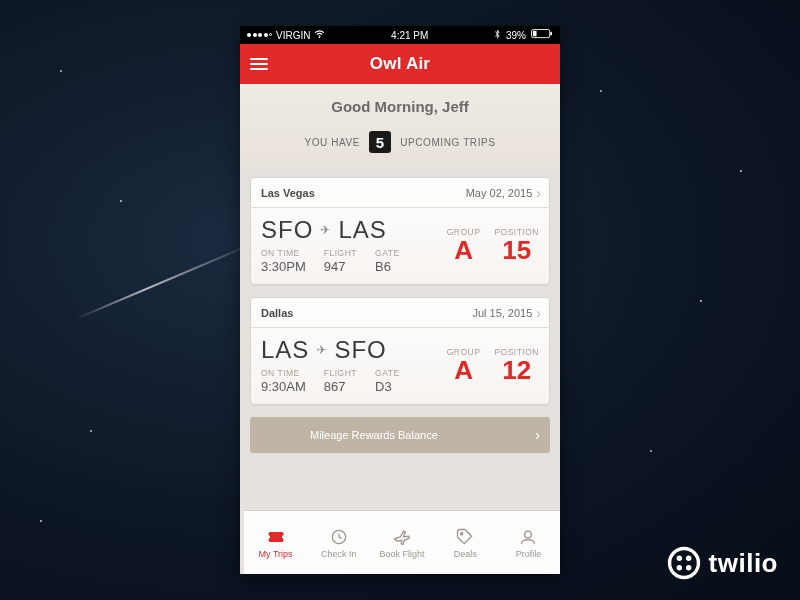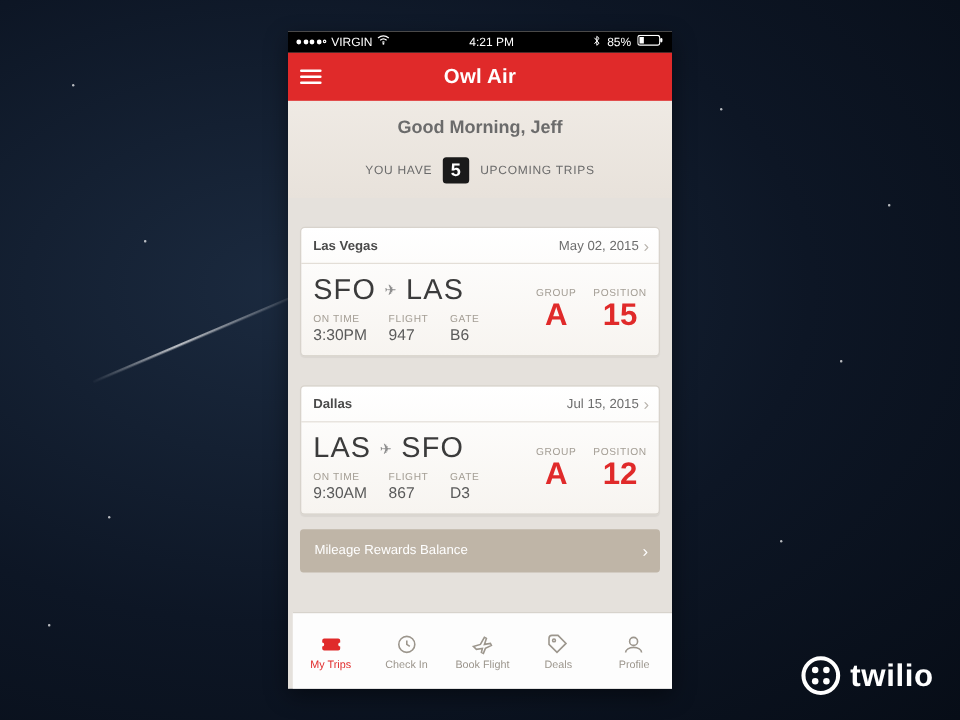--- a/index.html
+++ b/index.html
@@ -30,37 +30,37 @@
   .dots i.off{background:transparent;border:1px solid #fff;width:3px;height:3px;}
   .navbar{height:40px;background:#e02a2a;display:flex;align-items:center;position:relative;}
   .hamburger{margin-left:10px;display:flex;flex-direction:column;gap:3px;}
   .hamburger span{display:block;width:18px;height:2px;background:#fff;border-radius:1px;}
   .title{position:absolute;left:0;right:0;text-align:center;font-size:17px;font-weight:800;letter-spacing:.2px;}
   .hero{background:linear-gradient(#efeae4,#e8e2db);padding:14px 0 12px 0;text-align:center;color:#555;}
   .greeting{font-size:15px;color:#6b6b6b;font-weight:700;margin-bottom:16px;}
   .counter-row{display:flex;align-items:center;justify-content:center;gap:9px;font-size:10px;letter-spacing:.6px;color:#6b6b6b;font-weight:500;}
   .count-box{background:#1a1a1a;color:#fff;font-size:15px;font-weight:700;min-width:22px;height:22px;display:flex;align-items:center;justify-content:center;border-radius:3px;}
   .cards{padding:0 10px;}
-  .card{background:linear-gradient(#fff,#f7f4f0);border:1px solid #d8d3cc;border-radius:4px;margin-top:24px;box-shadow:0 1px 1px rgba(0,0,0,.05);}
+  .card{background:linear-gradient(#fff,#f7f4f0);border:1px solid #d8d3cc;border-radius:4px;margin-top:12px;box-shadow:0 1px 1px rgba(0,0,0,.05);}
   .card-head{display:flex;align-items:center;padding:8px 8px 7px 10px;border-bottom:1px solid #e3ded7;font-size:11px;color:#4a4a4a;}
   .card-head .dest{font-weight:600;}
   .card-head .date{flex:1;text-align:right;padding-right:4px;color:#6d6d6d;}
   .chev{color:#b9b4ad;font-size:14px;line-height:1;}
   .card-body{display:flex;padding:8px 10px 10px 10px;}
   .route-block{flex:1;}
   .route{display:flex;align-items:center;gap:7px;font-size:24px;font-weight:400;color:#3b3b3b;letter-spacing:1px;}
   .plane{font-size:12px;color:#8e8e8e;}
   .meta-row{display:flex;gap:18px;margin-top:4px;}
   .meta{font-size:8.5px;color:#a49e95;letter-spacing:.5px;}
   .meta .val{display:block;font-size:13px;color:#5a5a5a;letter-spacing:0;margin-top:1px;}
   .gp-block{display:flex;gap:14px;text-align:center;align-items:center;padding-top:2px;}
   .gp{font-size:8.5px;color:#a49e95;letter-spacing:.5px;}
   .gp .big{display:block;font-size:26px;font-weight:600;color:#e02a2a;letter-spacing:0;margin-top:-2px;}
   .rewards{margin:12px 10px 0 10px;background:#bfb5a7;border-radius:3px;height:36px;display:flex;align-items:center;padding:0 10px 0 12px;color:#fff;font-size:11px;}
-  .rewards .lbl{flex:1;}
+  .rewards .lbl{flex:1;margin-left:48px;}
   .tabbar{position:absolute;left:4px;right:0;bottom:0;height:64px;background:#fdfdfd;border-top:1px solid #d7d3cc;display:flex;}
   .tab{flex:1;display:flex;flex-direction:column;align-items:center;justify-content:center;gap:2px;font-size:9px;color:#9c968d;}
   .tab svg{width:20px;height:20px;}
   .tab.active{color:#e02a2a;}
   .tab.active svg{stroke:#e02a2a;fill:#e02a2a;}
   .tab svg{stroke:#9c968d;fill:none;stroke-width:1.6;}
   .twilio{position:absolute;right:22px;bottom:20px;display:flex;align-items:center;gap:8px;color:#fff;}
   .twilio .word{font-size:26px;font-weight:800;letter-spacing:.5px;}
   .twilio-logo{width:34px;height:34px;}
 </style>
@@ -96,21 +96,21 @@
             <circle cx="6" cy="8.3" r=".9" fill="#fff"></circle>
           </svg></span>
     </div>
     <div class="status-center">
       <span>4:21 PM</span>
     </div>
     <div class="status-right">
       <span><svg width="7" height="10" viewBox="0 0 7 12">
             <path d="M1 3 L5.5 8.5 L3.3 10.5 V1.5 L5.5 3.5 L1 9" stroke="#fff" stroke-width="1" fill="none"></path>
           </svg></span>
-      <span>85%</span>
+      <span>39%</span>
       <span><svg width="22" height="10" viewBox="0 0 24 11">
             <rect x="0.5" y="0.5" width="20" height="9" rx="2" stroke="#fff" fill="none"></rect>
             <rect x="2" y="2" width="4" height="6" fill="#fff"></rect>
             <rect x="21" y="3" width="2" height="4" rx="1" fill="#fff"></rect>
           </svg></span>
     </div>
   </div>
 
   <div class="navbar">
     <div class="hamburger">

